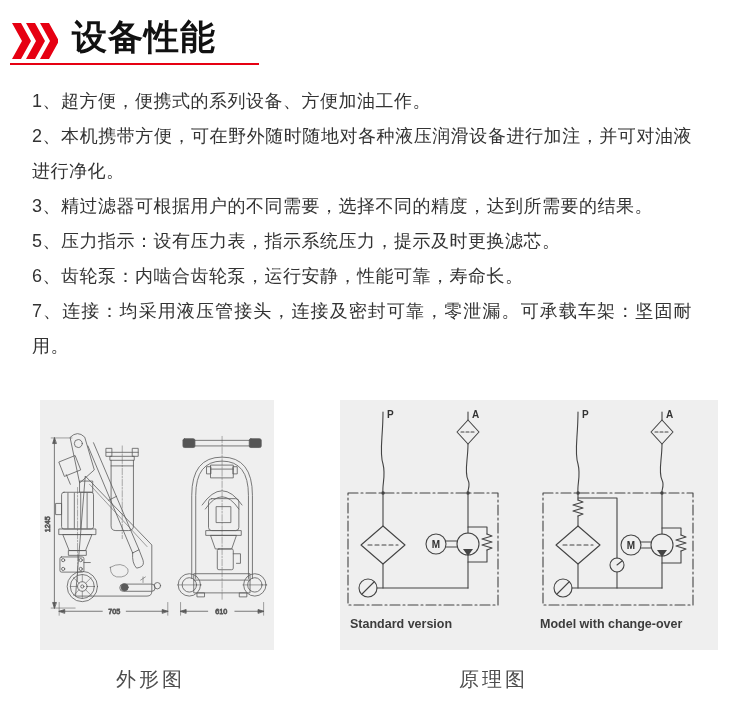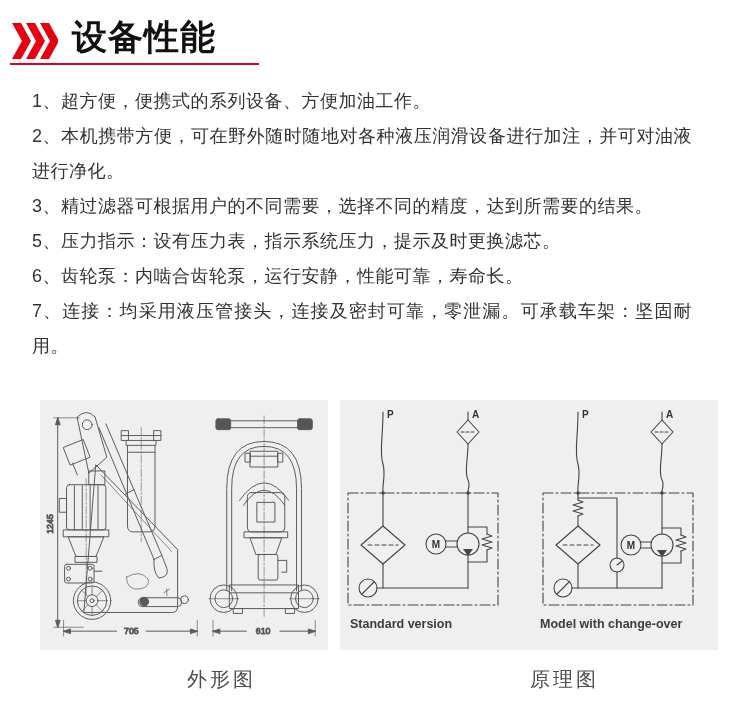--- a/index.html
+++ b/index.html
@@ -14,26 +14,26 @@
     margin:0 0 0 14px;font-size:35px;font-weight:bold;color:#111;
     letter-spacing:1px;line-height:46px;
   }
   .title-underline{position:absolute;left:10px;top:63px;width:249px;height:2px;background:#e60012;}
   .features{position:absolute;left:32px;top:84px;width:660px;}
   .features p{
     margin:0;font-size:18px;line-height:35px;color:#333;
     letter-spacing:0.5px;text-align:justify;
   }
   .panel{position:absolute;top:400px;height:250px;background:#efefef;}
-  .panel-outline{left:40px;width:288px;}
+  .panel-outline{left:40px;width:234px;}
   .panel-schematic{left:340px;width:378px;}
   .panel svg{display:block;width:100%;height:100%;}
   .caption{
     position:absolute;top:666px;font-size:20px;color:#4d4d4d;
-    letter-spacing:3px;text-align:right;width:140px;
+    letter-spacing:3px;text-align:left;width:140px;
   }
   .caption-outline{left:116px;}
   .caption-schematic{left:459px;}
   .dim-text{font-size:9px;fill:#666;font-family:"Liberation Sans","DejaVu Sans",sans-serif;}
   .port-text{font-size:10px;font-weight:bold;fill:#333;font-family:"Liberation Sans","DejaVu Sans",sans-serif;}
   .schematic-cap{font-size:12.5px;font-weight:bold;fill:#3c3c3c;font-family:"Liberation Sans","DejaVu Sans",sans-serif;}
 </style>
 </head>
 <body>
 

